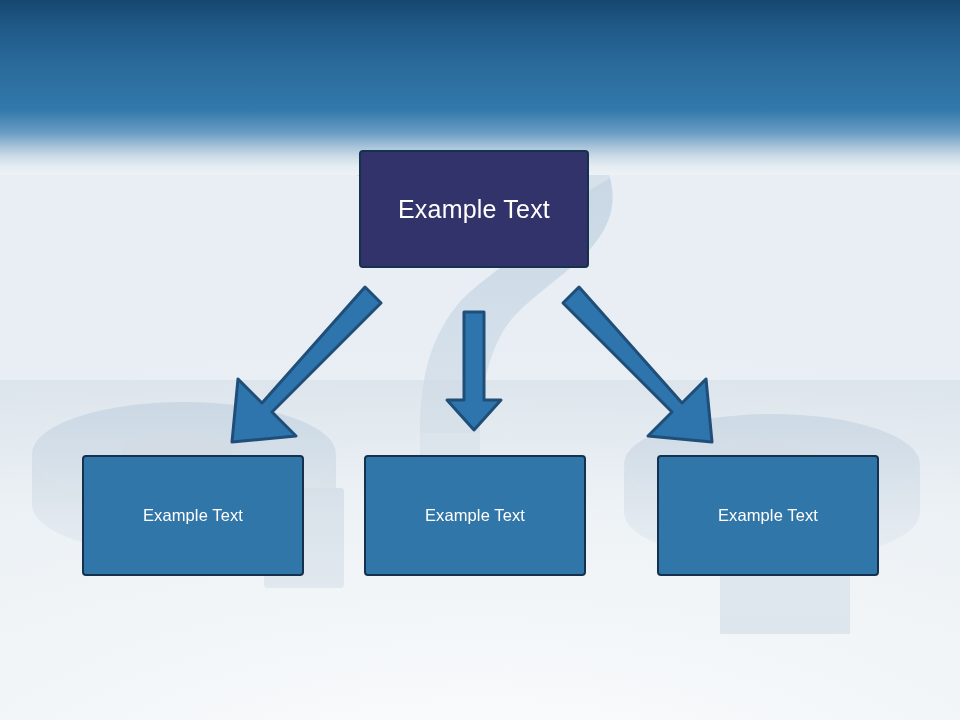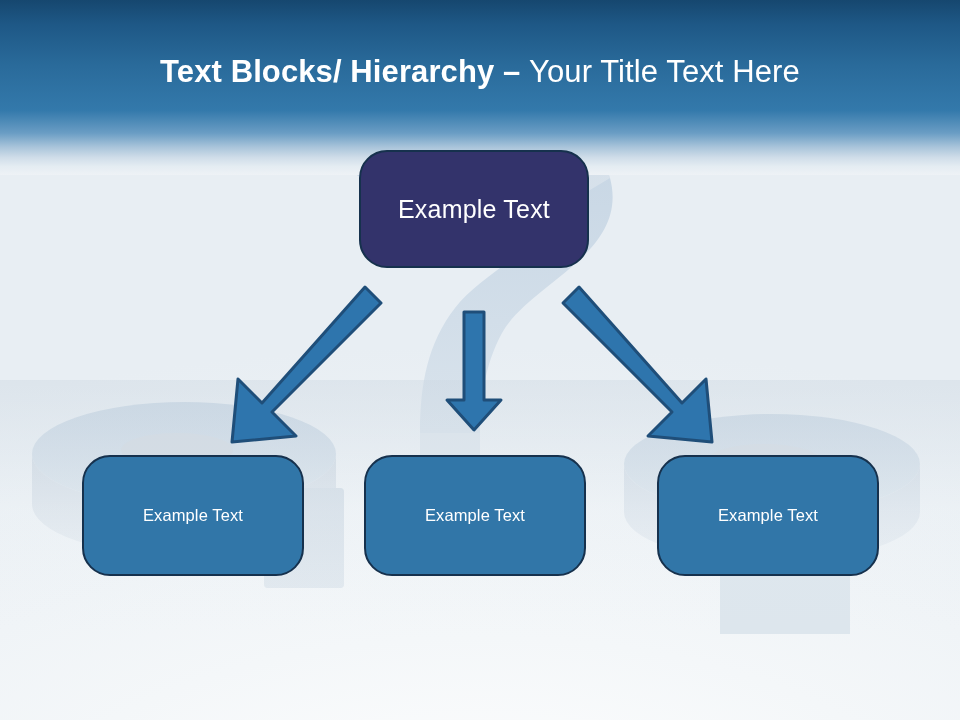--- a/index.html
+++ b/index.html
@@ -73,21 +73,21 @@
   .title .strong { font-weight: bold; }
   .title .light  { font-weight: normal; }
 
   
   .node {
     position: absolute;
     display: flex;
     align-items: center;
     justify-content: center;
     box-sizing: border-box;
-    border-radius: 28px;
+    border-radius: 4px;
     border: 2.5px solid #16314d;
     color: #ffffff;
     text-align: center;
   }
   .node-top {
     left: 359px;
     top: 150px;
     width: 230px;
     height: 118px;
     background: #33336b;
@@ -172,23 +172,20 @@
     <ellipse cx="160" cy="60" rx="148" ry="50" fill="url(#qmTopR)"></ellipse>
     <ellipse cx="152" cy="58" rx="58" ry="18" fill="#d4dce4"></ellipse>
     <path d="M12 60 L12 108 A148 50 0 0 0 308 108 L308 60 A148 50 0 0 1 12 60 Z" fill="url(#qmSideR)" opacity="0.85"></path>
     <rect x="108" y="150" width="130" height="82" rx="3" fill="#dde6ed"></rect>
   </svg>
 
   <div class="bg-floor-shade"></div>
 
   <div class="header-band"></div>
 
-  <div class="title">
-    <span class="strong">Text Blocks/ Hierarchy – </span><span class="light">Your Title Text Here</span>
-  </div>
 
   <div class="arrow-layer">
     <svg width="960" height="720" viewBox="0 0 960 720">
 
       <g>
         <path d="M365 287 L381 303 L272 412 L296 436 L232 442 L238 379 L262 403 Z" fill="#2e75ad" stroke="#1f4e79" stroke-width="3" stroke-linejoin="round"></path>
       </g>
 
       <g>
         <path d="M464 312 L484 312 L484 400 L501 400 L474 430 L447 400 L464 400 Z" fill="#2e75ad" stroke="#1f4e79" stroke-width="3" stroke-linejoin="round"></path>

